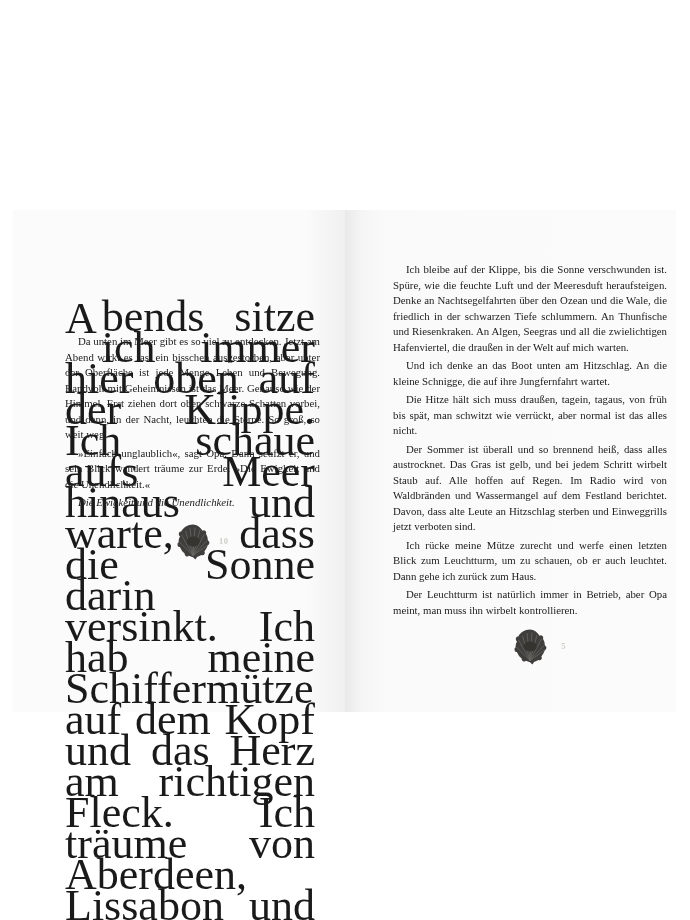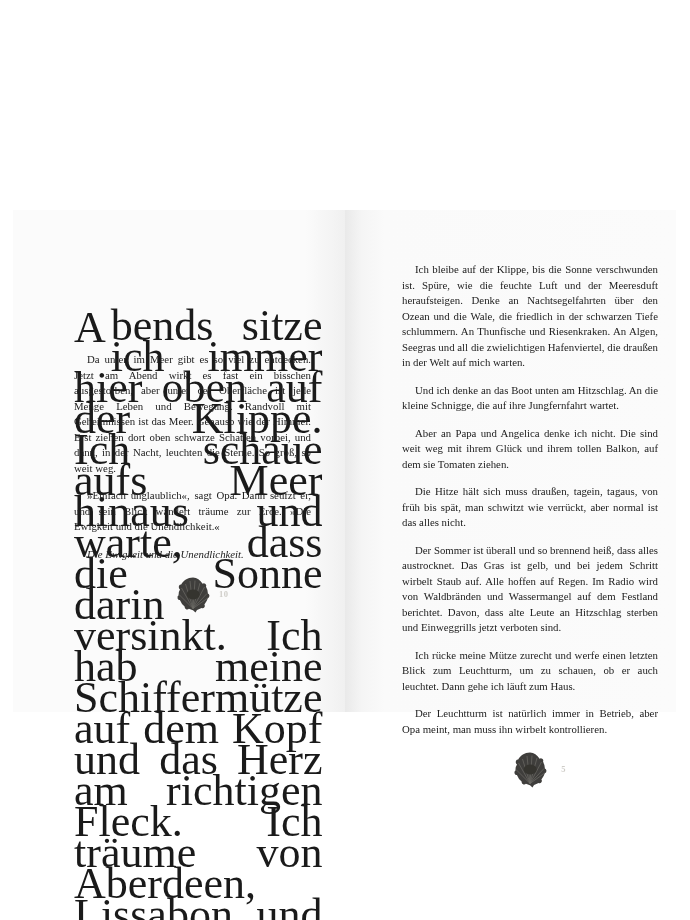--- a/index.html
+++ b/index.html
@@ -47,21 +47,21 @@
   }
   .page-left .page-text {
     margin: 86px 22px 0 49px;
     width: 261px;
   }
   .page-right .page-text {
     margin: 52px 6px 0 45px;
     width: 280px;
   }
   .para {
-    margin: 12px;
+    margin: 3px;
     text-indent: 13px;
   }
   .para.dropcap { text-indent: 0; }
   .para.italic { font-style: italic; }
   .dropcap {
     float: left;
     font-size: 44px;
     line-height: 31px;
     height: 30px;
     padding: 2px 5px 0 0;
@@ -136,24 +136,23 @@
           </svg>
           <span class="page-number">10</span>
         </div>
       </div>
     </div>
 
     <div class="page page-right">
       <div class="page-text">
           <p class="para normal">Ich bleibe auf der Klippe, bis die Sonne verschwunden ist. Spüre, wie die feuchte Luft und der Meeresduft heraufsteigen. Denke an Nachtsegelfahrten über den Ozean und die Wale, die friedlich in der schwarzen Tiefe schlummern. An Thunfische und Riesenkraken. An Algen, Seegras und all die zwielichtigen Hafenviertel, die draußen in der Welt auf mich warten.</p>
           <p class="para normal">Und ich denke an das Boot unten am Hitzschlag. An die kleine Schnigge, die auf ihre Jungfernfahrt wartet.</p>
-          <p class="para normal">Aber an Papa und Angelica denke ich nicht. Die sind weit weg mit ihrem Glück und ihrem tollen Balkon, auf dem sie Tomaten ziehen.</p>
           <p class="para normal">Die Hitze hält sich muss draußen, tagein, tagaus, von früh bis spät, man schwitzt wie verrückt, aber normal ist das alles nicht.</p>
           <p class="para normal">Der Sommer ist überall und so brennend heiß, dass alles austrocknet. Das Gras ist gelb, und bei jedem Schritt wirbelt Staub auf. Alle hoffen auf Regen. Im Radio wird von Waldbränden und Wassermangel auf dem Festland berichtet. Davon, dass alte Leute an Hitzschlag sterben und Einweggrills jetzt verboten sind.</p>
-          <p class="para normal">Ich rücke meine Mütze zurecht und werfe einen letzten Blick zum Leuchtturm, um zu schauen, ob er auch leuchtet. Dann gehe ich läuft zum Haus.</p>
+          <p class="para normal">Ich rücke meine Mütze zurecht und werfe einen letzten Blick zum Leuchtturm, um zu schauen, ob er auch leuchtet. Dann gehe ich zurück zum Haus.</p>
           <p class="para normal">Der Leuchtturm ist natürlich immer in Betrieb, aber Opa meint, man muss ihn wirbelt kontrollieren.</p>
         </div>
       <div class="ornament-row">
         <div class="shell">
           <svg width="40" height="42" viewBox="0 0 40 42" aria-hidden="true">
             <g>
               <path fill="#3f3e3c" d="M20 3.5
                 C 14.5 3.5 10.5 6.5 8.2 10.5
                 Q 6.2 10.2 5.8 12.6 Q 5.5 14.6 7.0 15.4
                 Q 5.2 18.0 5.6 21.2 Q 4.0 22.2 4.6 24.4 Q 5.2 26.2 6.9 26.0

